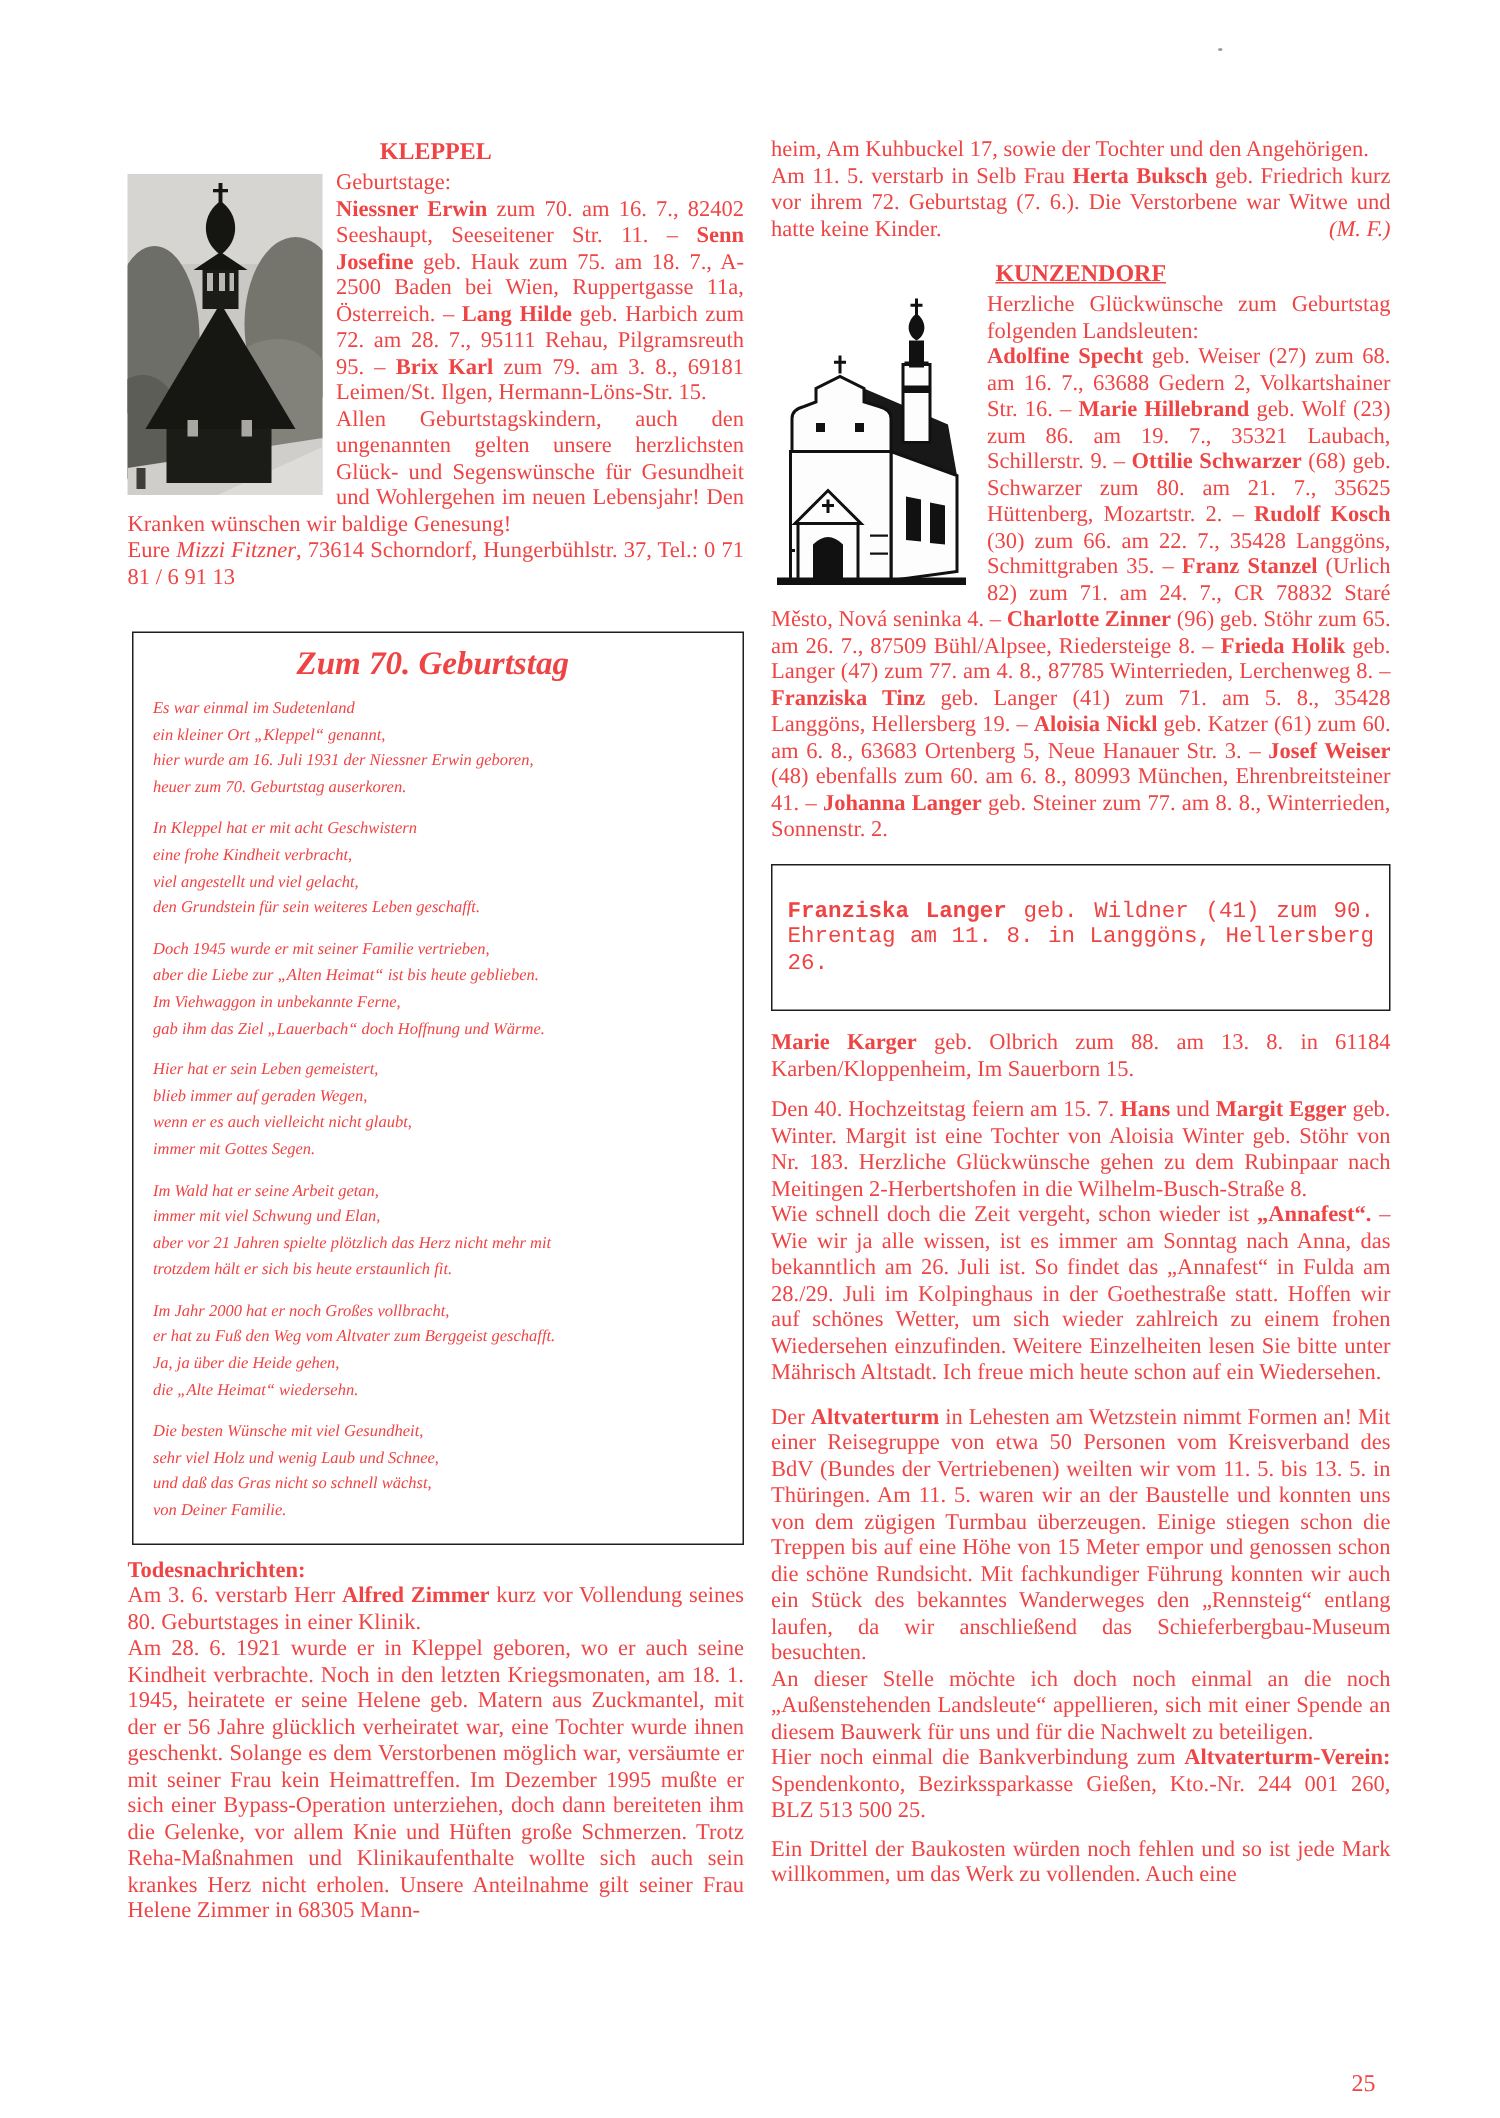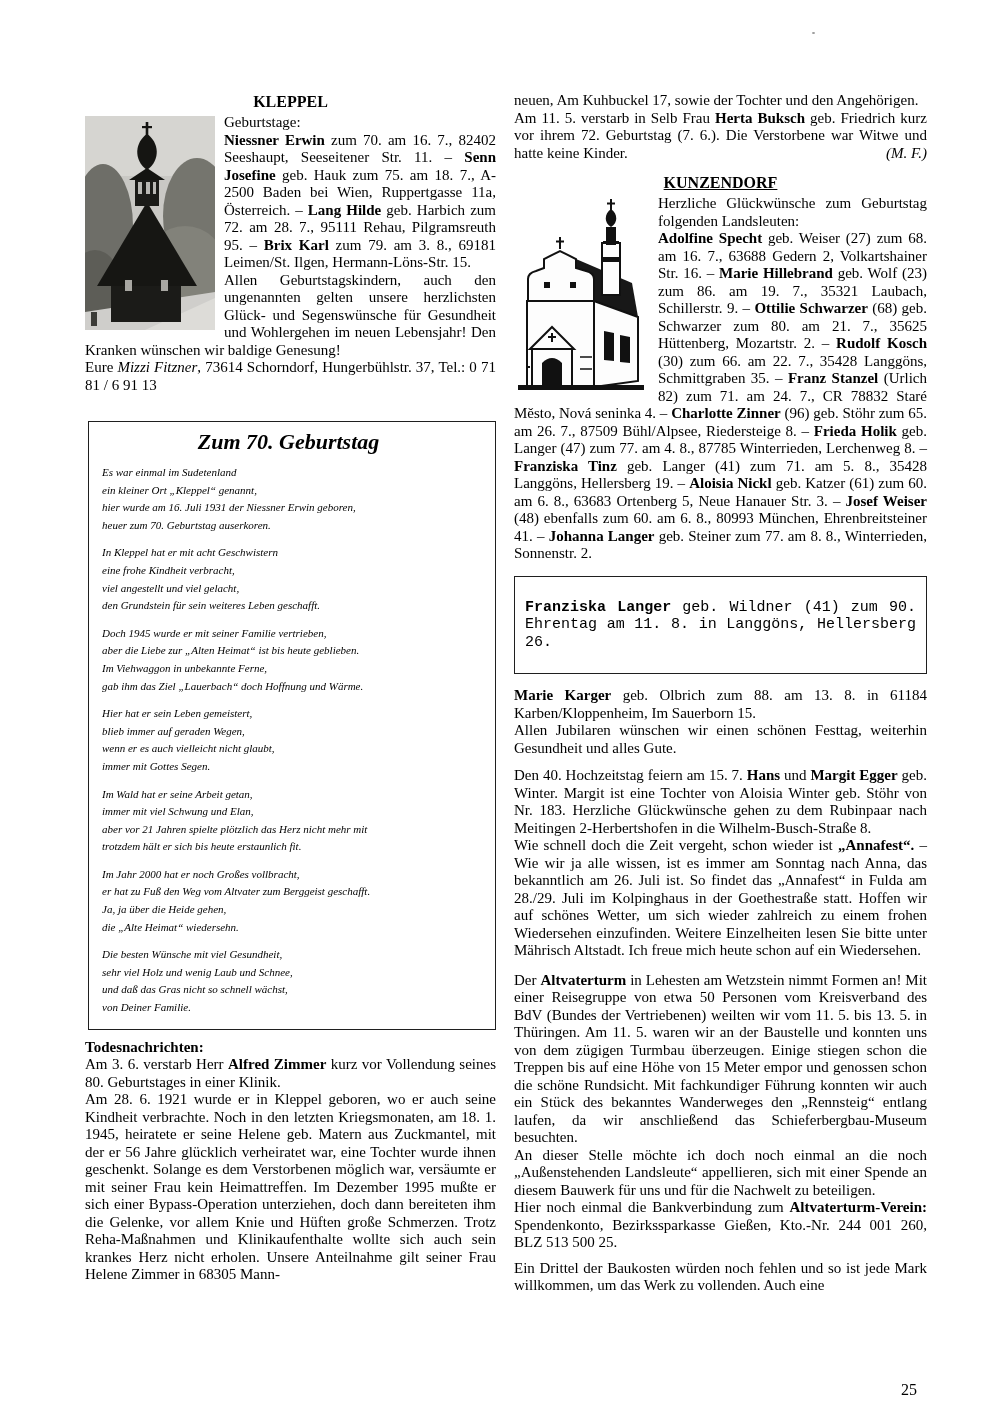--- a/index.html
+++ b/index.html
@@ -1,17 +1,17 @@
 <!DOCTYPE html>
 <html lang="de"><head>
 <meta charset="utf-8">
 <style>
   html,body{margin:0;padding:0;background:#ffffff;}
   .page{position:relative;width:1000px;height:1412px;background:#fff;overflow:hidden;
-        font-family:"Liberation Serif", serif;color:#000000;}
+        font-family:"Liberation Serif", serif;color:#ef4444;}
   .col{position:absolute;top:92px;}
   .col-left{left:85px;width:411px;}
   .col-right{left:514px;width:413px;}
   .para{margin:0;text-align:justify;font-size:15px;line-height:17.5px;}
   .bold{font-weight:bold;}
   .sec-head{font-weight:bold;text-align:center;font-size:16px;line-height:19px;margin:0 0 3px 0;}
   .sec-head-k{margin-top:11px;text-decoration:underline;}
   .flow::after{content:"";display:block;clear:both;}
   .float-img{float:left;margin:2px 9px 3px 0;}
   .poem-box{clear:both;border:1.5px solid #1f1f1f;margin:27px 0 9px 3px;padding:5px 6px 12px 13px;}
@@ -78,21 +78,21 @@
 
     <div>
       <p class="para bold">Todesnachrichten:</p>
       <p class="para"><span>Am 3. 6. verstarb Herr </span><span style="font-weight: bold;">Alfred Zimmer</span><span> kurz vor Vollendung seines 80. Geburtstages in einer Klinik.</span></p>
       <p class="para"><span>Am 28. 6. 1921 wurde er in Kleppel geboren, wo er auch seine Kindheit verbrachte. Noch in den letzten Kriegsmonaten, am 18. 1. 1945, heiratete er seine Helene geb. Matern aus Zuckmantel, mit der er 56 Jahre glücklich verheiratet war, eine Tochter wurde ihnen geschenkt. Solange es dem Verstorbenen möglich war, versäumte er mit seiner Frau kein Heimattreffen. Im Dezember 1995 mußte er sich einer Bypass-Operation unterziehen, doch dann bereiteten ihm die Gelenke, vor allem Knie und Hüften große Schmerzen. Trotz Reha-Maßnahmen und Klinikaufenthalte wollte sich auch sein krankes Herz nicht erholen. Unsere Anteilnahme gilt seiner Frau Helene Zimmer in 68305 Mann-</span></p>
     </div>
   </div>
 
   <div class="col col-right">
 
-    <p class="para"><span>neuen, Am Kuhbuckel 17, sowie der Tochter und den Angehörigen.</span></p>
+    <p class="para"><span>heim, Am Kuhbuckel 17, sowie der Tochter und den Angehörigen.</span></p>
     <p class="para"><span>Am 11. 5. verstarb in Selb Frau </span><span style="font-weight: bold;">Herta Buksch</span><span> geb. Friedrich kurz vor ihrem 72. Geburtstag (7. 6.). Die Verstorbene war Witwe und hatte keine Kinder. </span><span class="seg-right" style="font-style: italic;">(M. F.)</span></p>
 
     <div>
       <h3 class="sec-head sec-head-k">KUNZENDORF</h3>
       <div class="flow">
         <svg class="float-img" width="135" height="200" viewBox="0 0 135 200">
           <rect x="0" y="0" width="135" height="200" fill="#ffffff"></rect>
           <polygon points="80,104 48,56 118,86 124,120" fill="#181818"></polygon>
           <polygon points="80,104 124,120 124,184 80,190" fill="#fdfdfd" stroke="#111" stroke-width="2"></polygon>
           <rect x="88" y="46" width="18" height="52" fill="#fdfdfd" stroke="#111" stroke-width="2"></rect>
@@ -123,21 +123,20 @@
         <p class="para"><span>Herzliche Glückwünsche zum Geburtstag folgenden Landsleuten:</span></p>
         <p class="para"><span style="font-weight: bold;">Adolfine Specht</span><span> geb. Weiser (27) zum 68. am 16. 7., 63688 Gedern 2, Volkartshainer Str. 16. – </span><span style="font-weight: bold;">Marie Hillebrand</span><span> geb. Wolf (23) zum 86. am 19. 7., 35321 Laubach, Schillerstr. 9. – </span><span style="font-weight: bold;">Ottilie Schwarzer</span><span> (68) geb. Schwarzer zum 80. am 21. 7., 35625 Hüttenberg, Mozartstr. 2. – </span><span style="font-weight: bold;">Rudolf Kosch</span><span> (30) zum 66. am 22. 7., 35428 Langgöns, Schmittgraben 35. – </span><span style="font-weight: bold;">Franz Stanzel</span><span> (Urlich 82) zum 71. am 24. 7., CR 78832 Staré Město, Nová seninka 4. – </span><span style="font-weight: bold;">Charlotte Zinner</span><span> (96) geb. Stöhr zum 65. am 26. 7., 87509 Bühl/Alpsee, Riedersteige 8. – </span><span style="font-weight: bold;">Frieda Holik</span><span> geb. Langer (47) zum 77. am 4. 8., 87785 Winterrieden, Lerchenweg 8. – </span><span style="font-weight: bold;">Franziska Tinz</span><span> geb. Langer (41) zum 71. am 5. 8., 35428 Langgöns, Hellersberg 19. – </span><span style="font-weight: bold;">Aloisia Nickl</span><span> geb. Katzer (61) zum 60. am 6. 8., 63683 Ortenberg 5, Neue Hanauer Str. 3. – </span><span style="font-weight: bold;">Josef Weiser</span><span> (48) ebenfalls zum 60. am 6. 8., 80993 München, Ehrenbreitsteiner 41. – </span><span style="font-weight: bold;">Johanna Langer</span><span> geb. Steiner zum 77. am 8. 8., Winterrieden, Sonnenstr. 2.</span></p>
       </div>
     </div>
 
     <div class="note-box">
       <p class="para"><span style="font-weight: bold;">Franziska Langer</span><span> geb. Wildner (41) zum 90. Ehrentag am 11. 8. in Langgöns, Hellersberg 26.</span></p>
     </div>
 
     <p class="para"><span style="font-weight: bold;">Marie Karger</span><span> geb. Olbrich zum 88. am 13. 8. in 61184 Karben/Kloppenheim, Im Sauerborn 15.</span></p>
-    <p class="para"><span>Allen Jubilaren wünschen wir einen schönen Festtag, weiterhin Gesundheit und alles Gute.</span></p>
     <p class="para gap10"><span>Den 40. Hochzeitstag feiern am 15. 7. </span><span style="font-weight: bold;">Hans</span><span> und </span><span style="font-weight: bold;">Margit Egger</span><span> geb. Winter. Margit ist eine Tochter von Aloisia Winter geb. Stöhr von Nr. 183. Herzliche Glückwünsche gehen zu dem Rubinpaar nach Meitingen 2-Herbertshofen in die Wilhelm-Busch-Straße 8.</span></p>
     <p class="para"><span>Wie schnell doch die Zeit vergeht, schon wieder ist </span><span style="font-weight: bold;">„Annafest“.</span><span> – Wie wir ja alle wissen, ist es immer am Sonntag nach Anna, das bekanntlich am 26. Juli ist. So findet das „Annafest“ in Fulda am 28./29. Juli im Kolpinghaus in der Goethestraße statt. Hoffen wir auf schönes Wetter, um sich wieder zahlreich zu einem frohen Wiedersehen einzufinden. Weitere Einzelheiten lesen Sie bitte unter Mährisch Altstadt. Ich freue mich heute schon auf ein Wiedersehen.</span></p>
     <p class="para gap12"><span>Der </span><span style="font-weight: bold;">Altvaterturm</span><span> in Lehesten am Wetzstein nimmt Formen an! Mit einer Reisegruppe von etwa 50 Personen vom Kreisverband des BdV (Bundes der Vertriebenen) weilten wir vom 11. 5. bis 13. 5. in Thüringen. Am 11. 5. waren wir an der Baustelle und konnten uns von dem zügigen Turmbau überzeugen. Einige stiegen schon die Treppen bis auf eine Höhe von 15 Meter empor und genossen schon die schöne Rundsicht. Mit fachkundiger Führung konnten wir auch ein Stück des bekanntes Wanderweges den „Rennsteig“ entlang laufen, da wir anschließend das Schieferbergbau-Museum besuchten.</span></p>
     <p class="para"><span>An dieser Stelle möchte ich doch noch einmal an die noch „Außenstehenden Landsleute“ appellieren, sich mit einer Spende an diesem Bauwerk für uns und für die Nachwelt zu beteiligen.</span></p>
     <p class="para"><span>Hier noch einmal die Bankverbindung zum </span><span style="font-weight: bold;">Altvaterturm-Verein:</span><span> Spendenkonto, Bezirkssparkasse Gießen, Kto.-Nr. 244 001 260, BLZ 513 500 25.</span></p>
     <p class="para gap8"><span>Ein Drittel der Baukosten würden noch fehlen und so ist jede Mark willkommen, um das Werk zu vollenden. Auch eine</span></p>
   </div>
 
   <div class="pagenum">25</div>
 </div>

